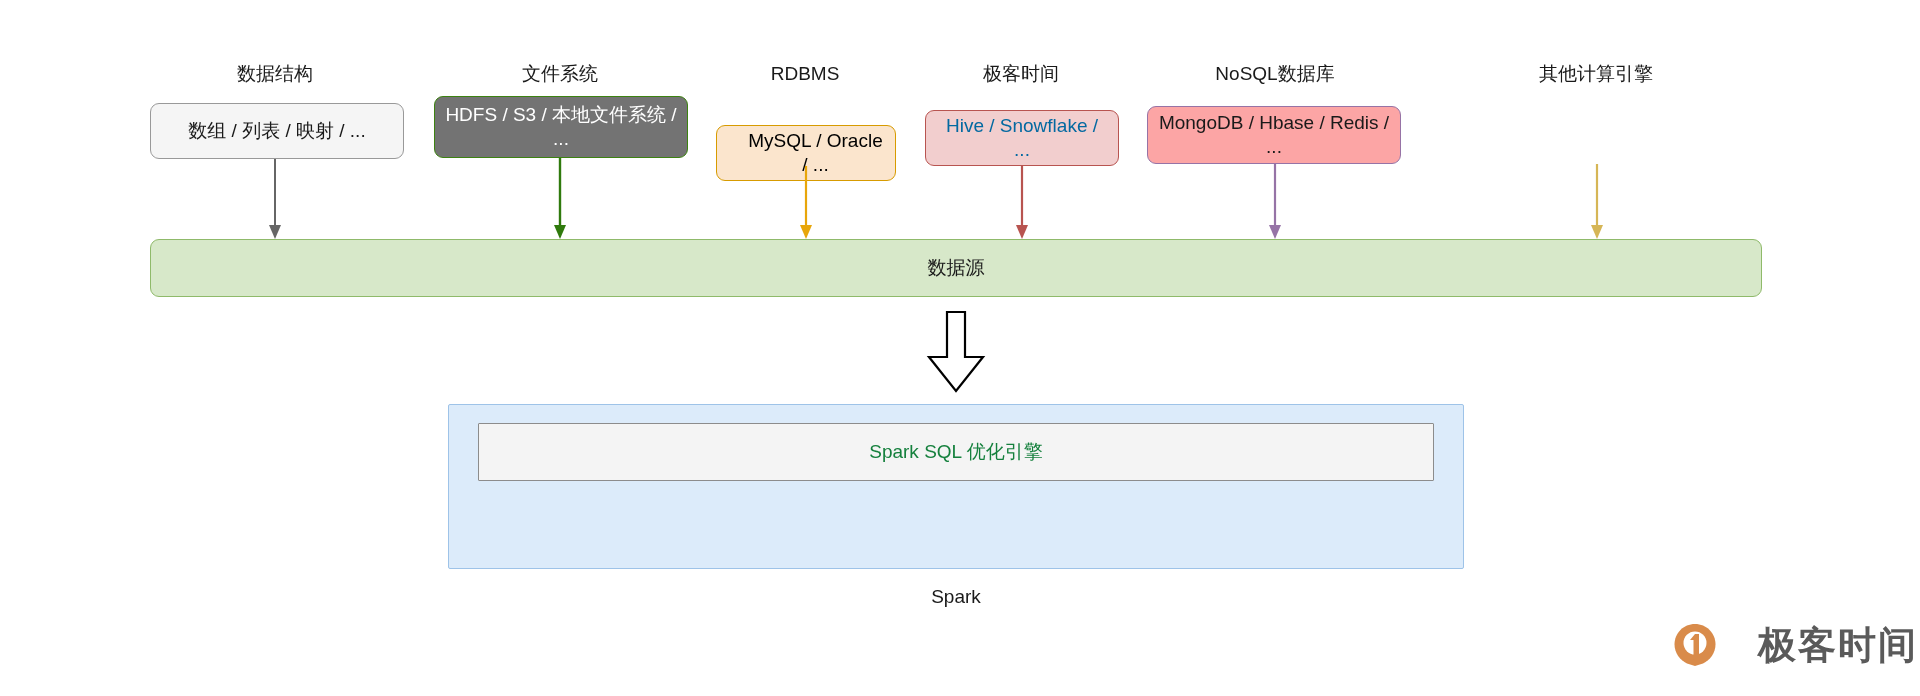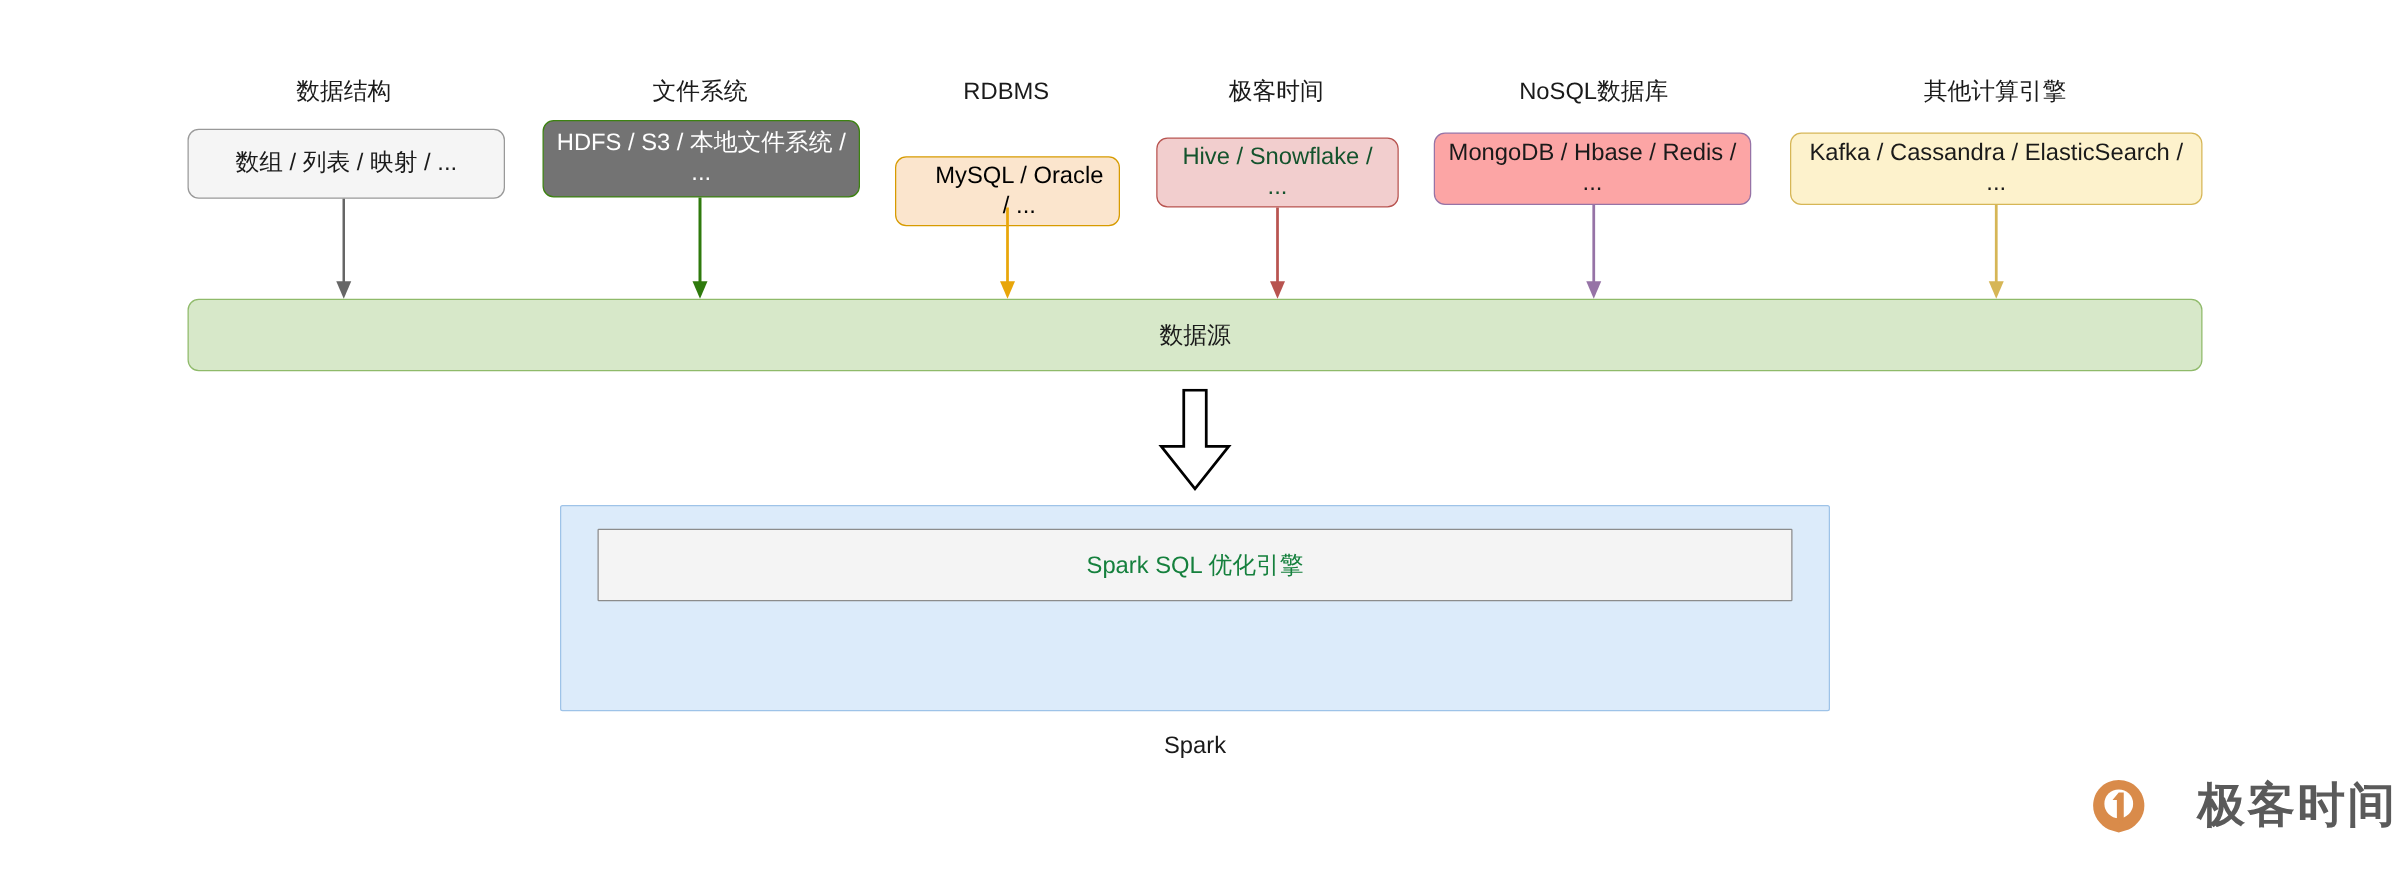--- a/index.html
+++ b/index.html
@@ -137,25 +137,24 @@
   <div class="col-title" style="left:1021px; top:62px;">极客时间</div>
   <div class="col-title" style="left:1275px; top:62px;">NoSQL数据库</div>
   <div class="col-title" style="left:1596px; top:62px;">其他计算引擎</div>
 
   <div class="src-box" style="left:150px; top:103px; width:254px; height:56px; background:#f5f5f5; border-color:#999999; color:#1a1a1a;">数组 / 列表 / 映射 / ...</div>
 
   <div class="src-box" style="left:434px; top:96px; width:254px; height:62px; background:#737373; border-color:#3c8210; color:#ffffff;">HDFS / S3 / 本地文件系统 / ...</div>
 
   <div class="src-box" style="left:716px; top:125px; width:180px; height:56px; background:#fbe5cd; border-color:#d79b00; color:#000000;padding-left:29px;">MySQL / Oracle / ...</div>
 
-  <div class="src-box" style="left:925px; top:110px; width:194px; height:56px; background:#f2cece; border-color:#b85450; color:#14532d;">Hive / Snowflake / ...</div>
+  <div class="src-box" style="left:925px; top:110px; width:194px; height:56px; background:#f2cece; border-color:#b85450; color:#0369a1;">Hive / Snowflake / ...</div>
 
   <div class="src-box" style="left:1147px; top:106px; width:254px; height:58px; background:#fca5a5; border-color:#9673a6; color:#1a1a1a;">MongoDB / Hbase / Redis / ...</div>
 
-  <div class="src-box" style="left:1432px; top:106px; width:330px; height:58px; background:#fdf2cc; border-color:#d6b656; color:#1a1a1a;">Kafka / Cassandra / ElasticSearch / ...</div>
 
   <div class="connector" style="left:266px; top:159px; height:80px;">
     <svg width="18" height="80" viewBox="0 0 18 80">
       <line x1="9" y1="0" x2="9" y2="68" stroke="#666666" stroke-width="2"></line>
       <polygon points="9,80 3,66 15,66" fill="#666666"></polygon>
     </svg>
   </div>
 
   <div class="connector" style="left:551px; top:158px; height:81px;">
     <svg width="18" height="81" viewBox="0 0 18 81">

